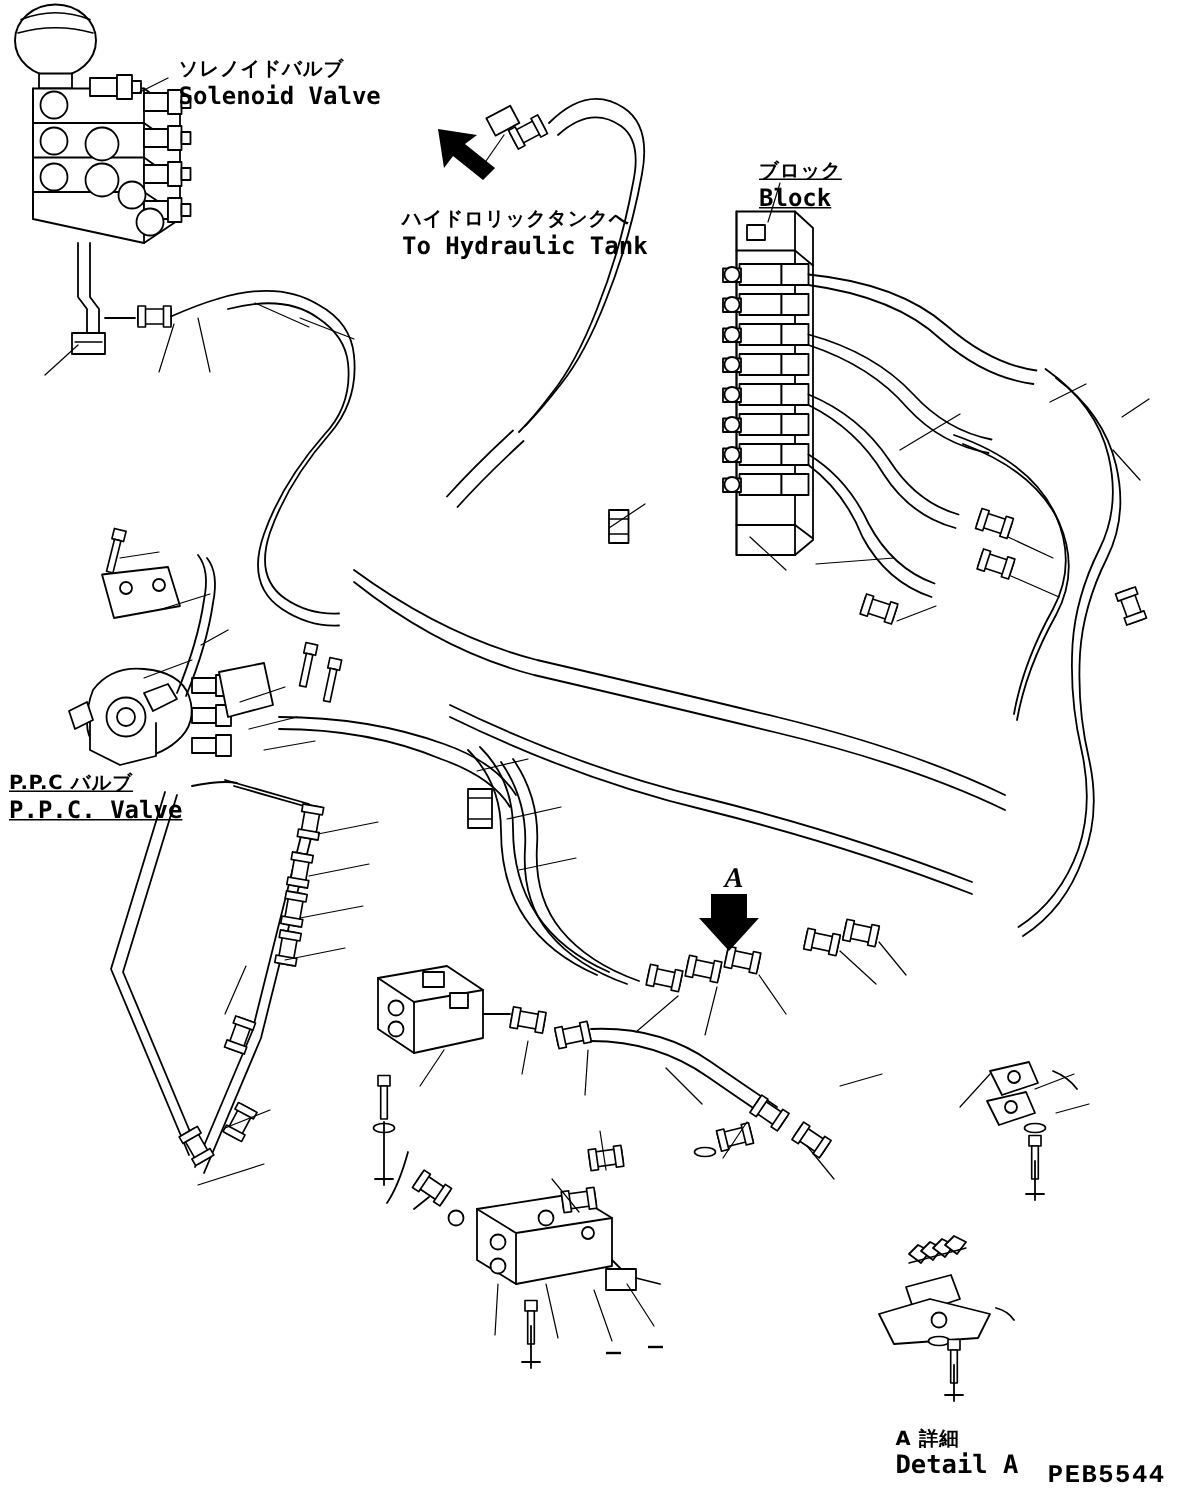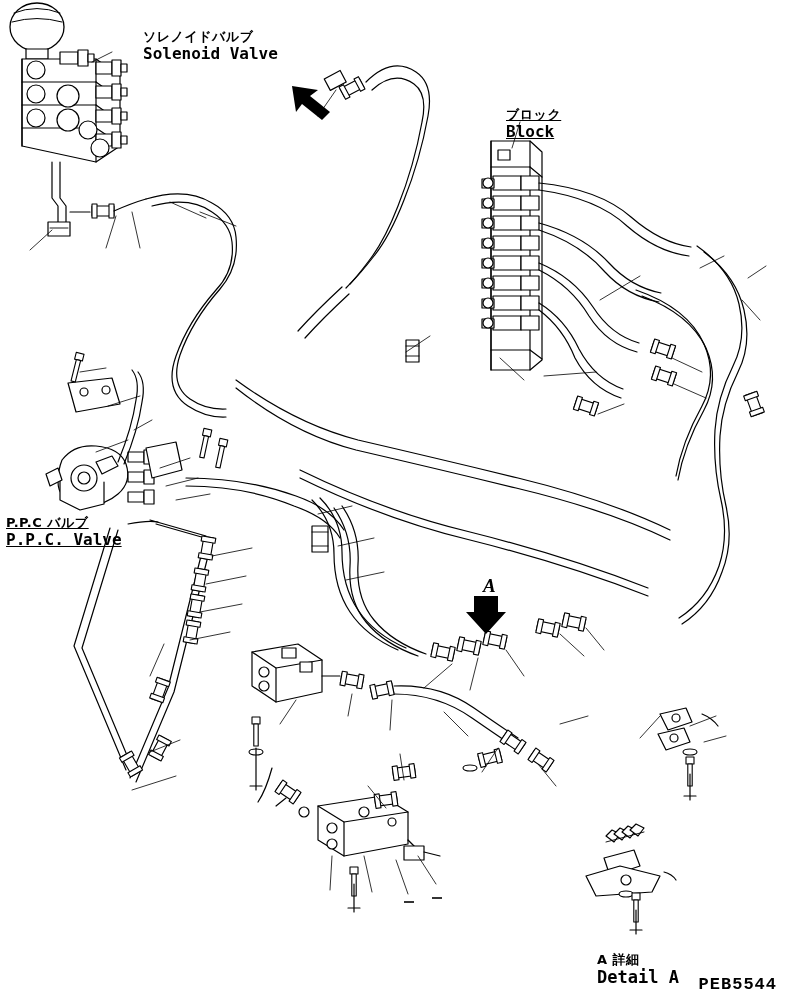--- a/index.html
+++ b/index.html
@@ -54,21 +54,21 @@
   }
   .partno {
     position: absolute;
     right: 10px;
     bottom: 8px;
     font-family: Liberation Mono, monospace;
     font-size: 17px;
     font-weight: bold;
     letter-spacing: 1px;
   }
-  #label-solenoid { left: 119px; top: 30px; margin-left: 24px; }
+  #label-solenoid { left: 119px; top: 40px; }
   #label-block    { left: 506px; top: 108px; text-decoration: underline; }
   #label-tank     { left: 268px; top: 140px; }
   #label-ppc      { left: 6px;   top: 516px; text-decoration: underline; }
   #label-detail   { left: 597px; top: 953px; }
   #label-a        { left: 483px; top: 575px; }
 </style>
 </head>
 <body>
 
 <div id="page">
@@ -457,20 +457,24 @@
   <div class="lbl" id="label-solenoid">
     <div class="lbl-jp">ソレノイドバルブ</div>
     <div class="lbl-en">Solenoid Valve</div>
   </div>
 
   <div class="lbl" id="label-block">
     <div class="lbl-jp">ブロック</div>
     <div class="lbl-en">Block</div>
   </div>
 
+  <div class="lbl" id="label-tank">
+    <div class="lbl-jp">ハイドロリックタンクへ</div>
+    <div class="lbl-en">To Hydraulic Tank</div>
+  </div>
 
   <div class="lbl" id="label-ppc">
     <div class="lbl-jp">P.P.C バルブ</div>
     <div class="lbl-en">P.P.C. Valve</div>
   </div>
 
   <div class="lbl" id="label-detail">
     <div class="lbl-jp">A 詳細</div>
     <div class="lbl-en-sm">Detail A</div>
   </div>

